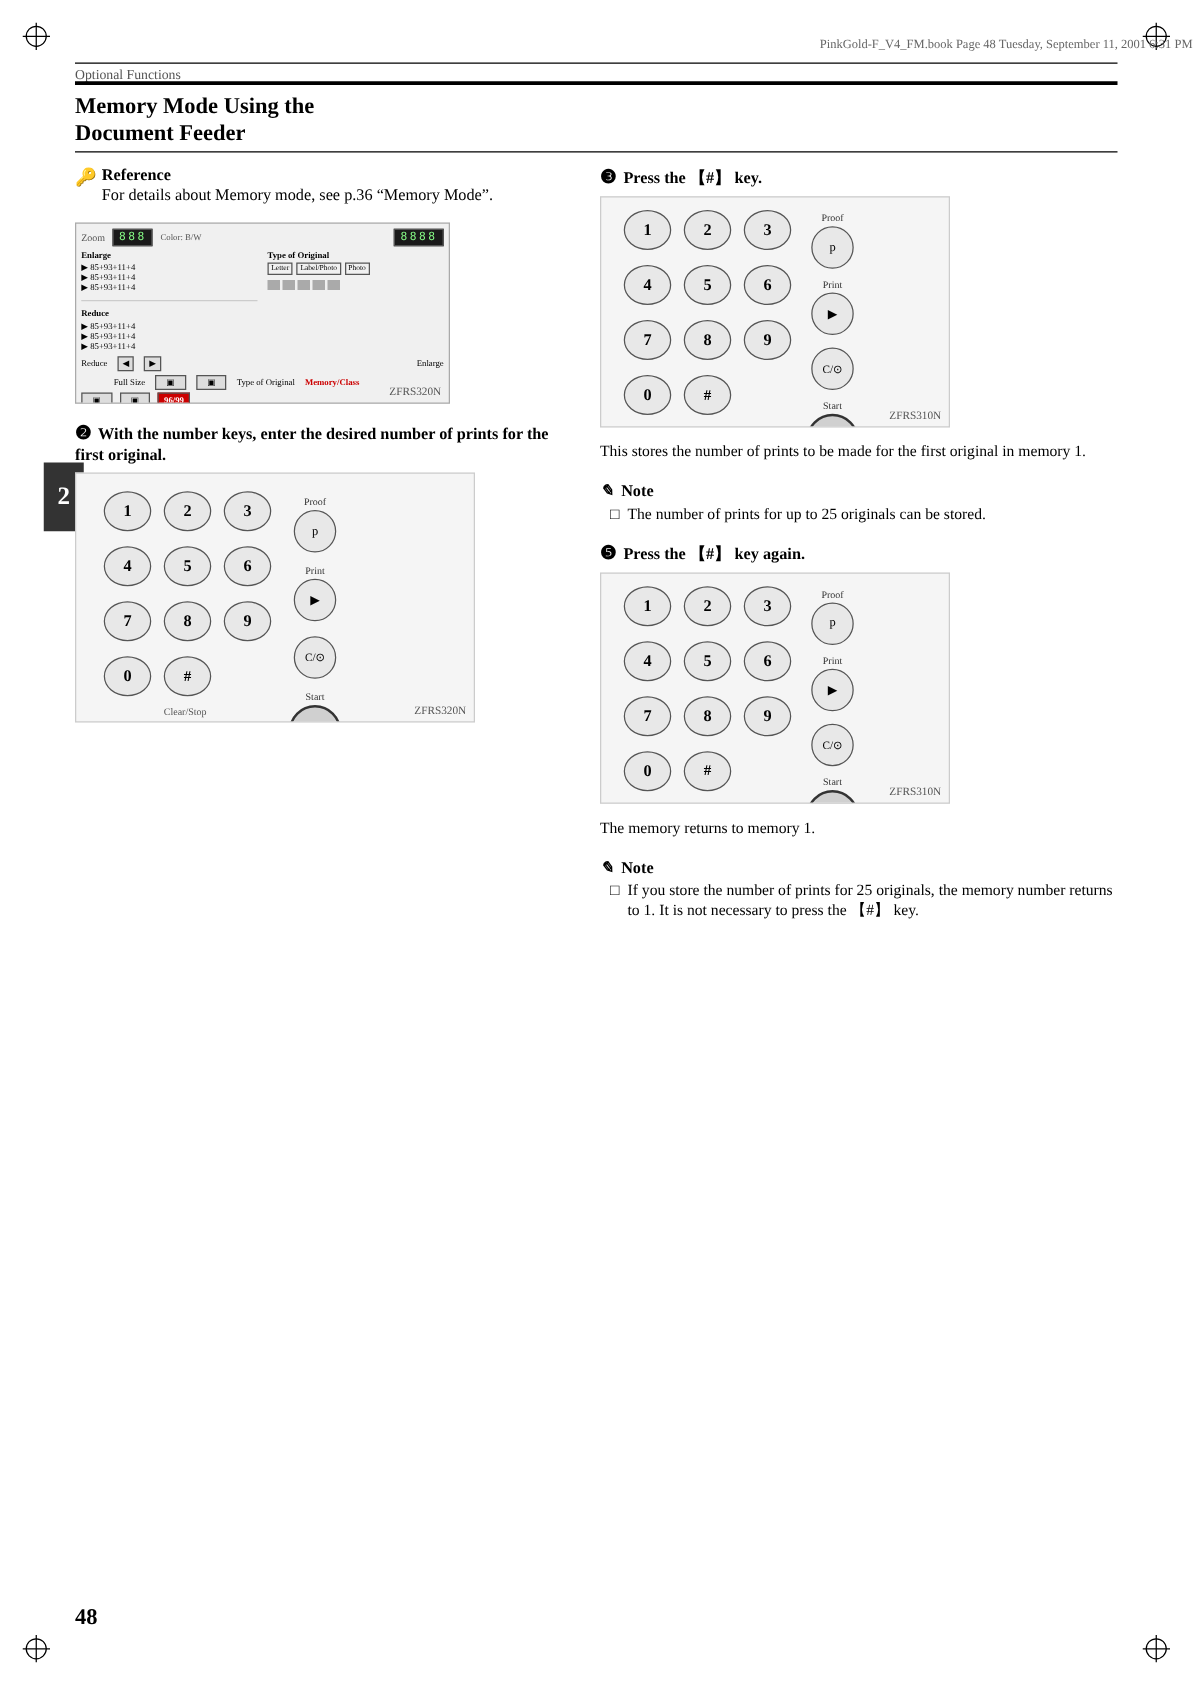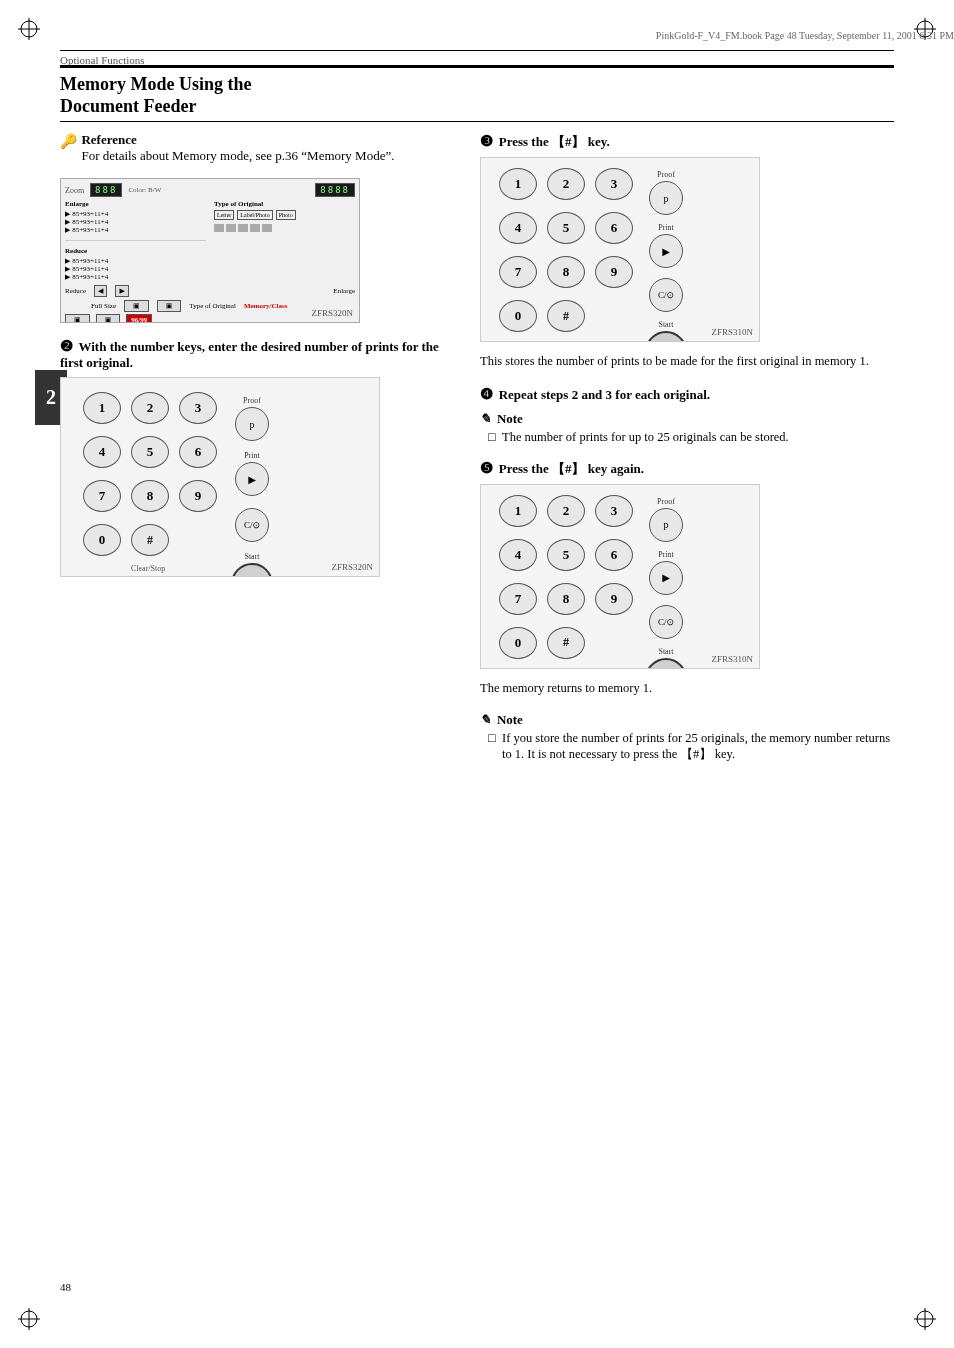--- a/index.html
+++ b/index.html
@@ -29,24 +29,24 @@
       color: #666;
       text-align: center;
       position: absolute;
       top: 28px;
       left: 0; right: 0;
     }
 
     
     .footer-page {
       position: absolute;
-      bottom: 55px;
+      bottom: 44px;
       left: 60px;
-      font-size: 11px;
-      font-weight: normal;
+      font-size: 18px;
+      font-weight: bold;
     }
 
     
     .tab-marker {
       position: absolute;
       left: 35px;
       top: 370px;
       width: 32px;
       height: 55px;
       background: #333;
@@ -487,24 +487,20 @@
                 <div class="start-key" style="margin:2px auto;">◇</div>
               </div>
             </div>
           </div>
           <div class="img-label">ZFRS310N</div>
         </div>
         <p class="body-text" style="margin-top:10px;">This stores the number of prints to be made for the first original in memory 1.</p>
       </div>
 
       <div class="step">
-        <div class="step-header">
-          <span class="step-number">❹</span>
-          <span>Repeat steps 2 and 3 for each original.</span>
-        </div>
         <div class="note-block">
           <div class="note-title">
             <span class="note-icon">✎</span>
             <span>Note</span>
           </div>
           <ul class="note-text">
             <li>The number of prints for up to 25 originals can be stored.</li>
           </ul>
         </div>
       </div>

